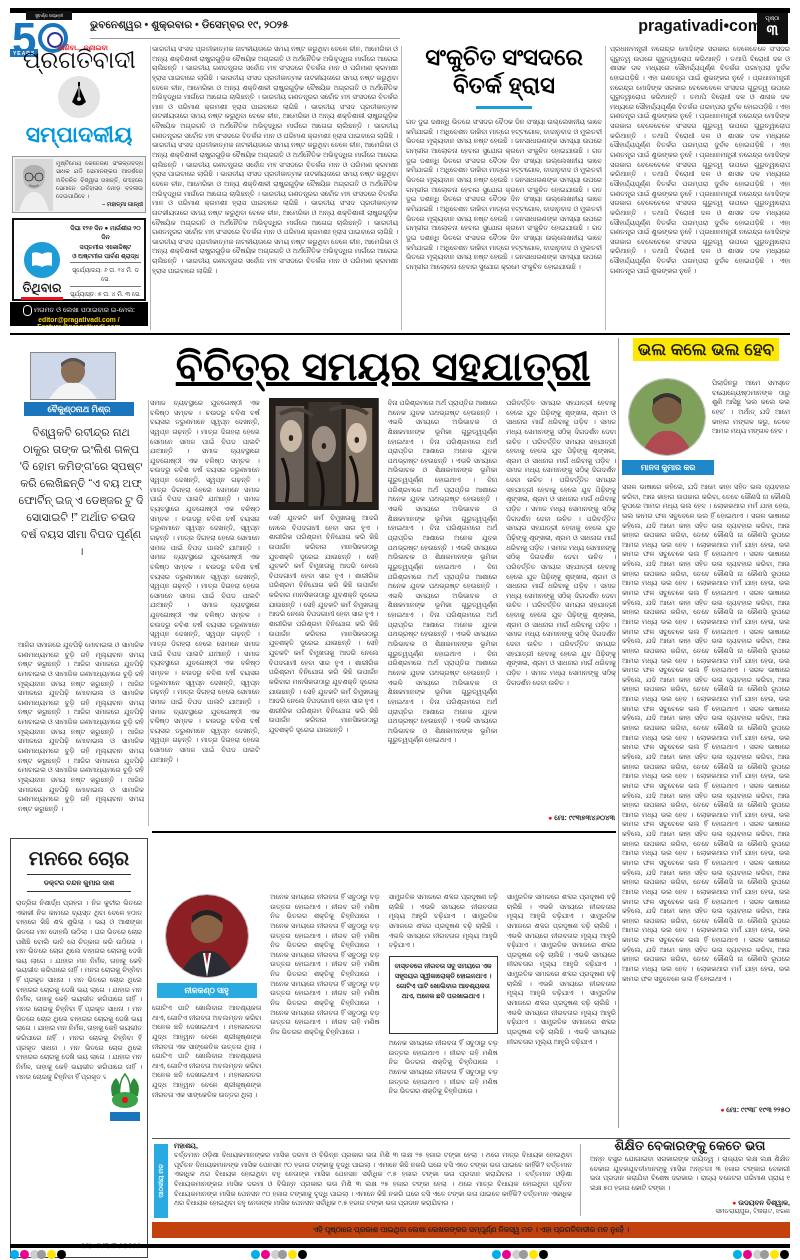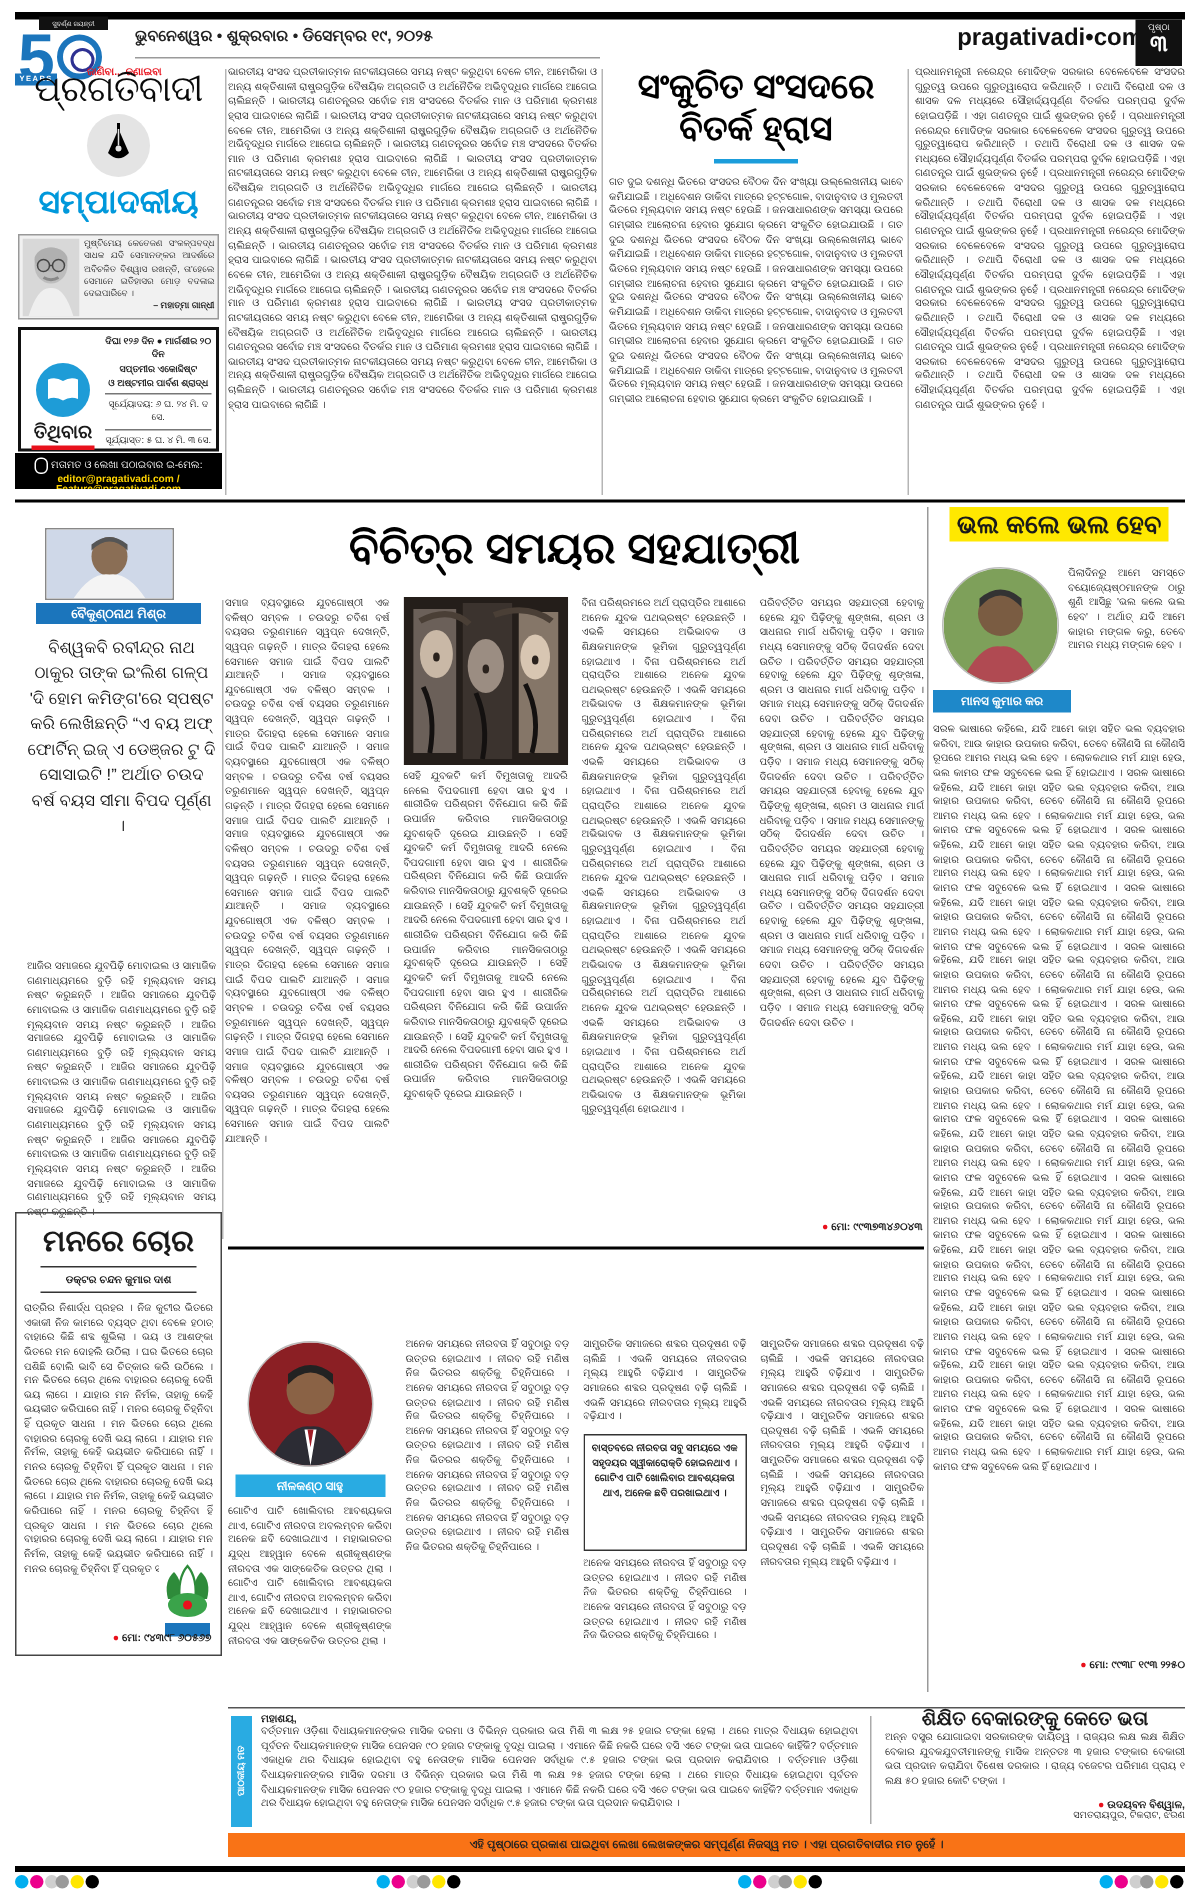--- a/index.html
+++ b/index.html
@@ -60,22 +60,22 @@
 
   
   .ed-col1{left:152px;top:44px;width:246px;height:288px;}
   .ed-col2{left:406px;top:44px;width:196px;height:288px;overflow:hidden;}
   .ed-col3{left:610px;top:44px;width:180px;height:288px;}
   .ed-headline{font-size:23px;font-weight:900;text-align:center;line-height:1.2;color:#000;}
   .ed-underline{width:56px;height:3px;background:#1b9ddb;margin:7px auto 8px;}
   .fullrule{left:10px;top:333px;width:780px;height:2px;background:#000;}
 
   
-  .f-headline{left:150px;top:337px;width:466px;height:56px;font-size:29px;font-weight:900;text-align:center;
-      line-height:58px;white-space:nowrap;overflow:hidden;color:#000;}
+  .f-headline{left:150px;top:337px;width:466px;height:56px;font-size:40px;font-weight:900;text-align:center;
+      line-height:58px;white-space:nowrap;overflow:hidden;color:#000;text-decoration:underline;}
   .f-photo{left:30px;top:352px;width:84px;height:46px;border:1px solid #888;overflow:hidden;}
   .f-name{left:24px;top:402px;width:110px;height:14px;background:#1b75bc;color:#fff;font-size:8.5px;
       font-weight:bold;text-align:center;line-height:14px;overflow:hidden;}
   .f-intro{left:18px;top:424px;width:126px;height:212px;font-size:11px;line-height:1.55;
       text-align:center;color:#111;overflow:hidden;}
   .f-left-small{left:18px;top:640px;width:126px;height:186px;}
   .f-body{left:150px;top:398px;width:466px;height:428px;display:flex;gap:9px;}
   .f-body .col{flex:1;overflow:hidden;}
   .f-img{width:100%;height:112px;margin-bottom:3px;display:block;}
   .f-phone{left:455px;top:814px;width:160px;text-align:right;font-size:7px;font-weight:bold;background:#fff;}
@@ -85,21 +85,21 @@
   .gd-headline{left:622px;top:340px;width:168px;text-align:center;}
   .gd-headline span{background:#ffe800;font-size:17px;font-weight:900;padding:2px 5px;white-space:nowrap;}
   .gd-photo{left:628px;top:378px;width:76px;height:76px;border-radius:50%;border:1px solid #bbb;overflow:hidden;}
   .gd-name{left:622px;top:460px;width:92px;height:15px;background:#1e88c9;color:#fff;font-size:8px;
       font-weight:bold;text-align:center;line-height:15px;overflow:hidden;}
   .gd-beside{left:712px;top:378px;width:78px;height:96px;}
   .gd-full{left:622px;top:482px;width:168px;height:618px;}
   .gd-phone{left:622px;top:1106px;width:168px;text-align:right;font-size:7px;font-weight:bold;}
 
   
-  .mt-box{left:10px;top:808px;width:138px;height:296px;border:1px solid #444;box-sizing:border-box;}
+  .mt-box{left:10px;top:838px;width:138px;height:420px;border:1px solid #444;box-sizing:border-box;}
   .mt-headline{font-size:20px;font-weight:900;text-align:center;margin-top:8px;white-space:nowrap;overflow:hidden;}
   .mt-sep{width:104px;height:1px;background:#333;margin:4px auto;}
   .mt-byline{font-size:7px;font-weight:bold;text-align:center;}
   .mt-text{margin:6px 5px 0;height:300px;position:relative;}
   .mt-lotus{position:absolute;right:-2px;top:172px;width:36px;height:56px;background:#fff;padding-left:2px;}
   .mt-phone{position:absolute;right:6px;bottom:7px;font-size:7px;font-weight:bold;}
 
   
   .si-rule{left:152px;top:831px;width:464px;height:2px;background:#000;}
   .si-headline{left:152px;top:838px;width:464px;height:48px;font-size:33px;font-weight:900;text-align:center;
@@ -119,21 +119,21 @@
       color:#fff;font-size:6.5px;font-weight:bold;text-align:center;white-space:nowrap;}
   .letter1{left:174px;top:1142px;width:398px;height:78px;}
   .letter1 .sal{font-size:7px;font-weight:bold;}
   .letters-vrule{left:580px;top:1144px;width:1px;height:72px;background:#aaa;}
   .letter2{left:590px;top:1138px;width:200px;height:82px;}
   .l2-headline{font-size:13px;font-weight:900;text-align:center;white-space:nowrap;overflow:hidden;}
   .l2-sign{ text-align:right;font-size:7px;font-weight:bold;margin-top:1px;}
   .l2-sign2{text-align:right;font-size:6.5px;}
 
   
-  .disclaimer{left:152px;top:1222px;width:638px;height:16px;background:#f97316;font-size:7.5px;font-weight:bold;
+  .disclaimer{left:152px;top:1222px;width:638px;height:16px;background:#c2410c;font-size:7.5px;font-weight:bold;
       text-align:center;line-height:16px;color:#222;overflow:hidden;}
   .bottomrule{left:10px;top:1244px;width:780px;height:4px;background:#000;}
   .regrow{left:10px;top:1250px;width:780px;display:flex;justify-content:space-between;}
   .reggrp{display:flex;}
   .regdot{width:9px;height:9px;border-radius:50%;margin-right:1px;}
   .rd-c{background:#00aeef;} .rd-m{background:#ec008c;} .rd-g1{background:#cfcfcf;margin-right:-2px;}
   .rd-g2{background:#9a9a9a;} .rd-y{background:#ffe600;} .rd-k{background:#000;}
 </style>
 </head>
 <body>

